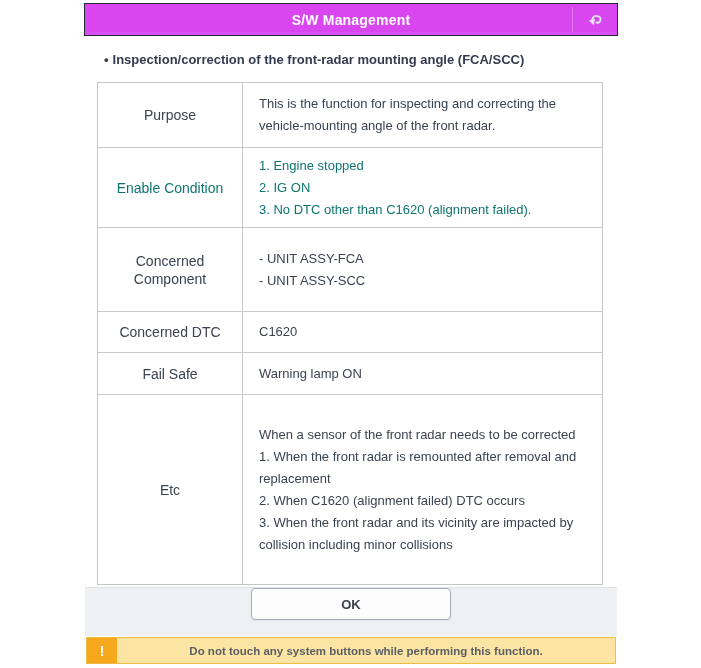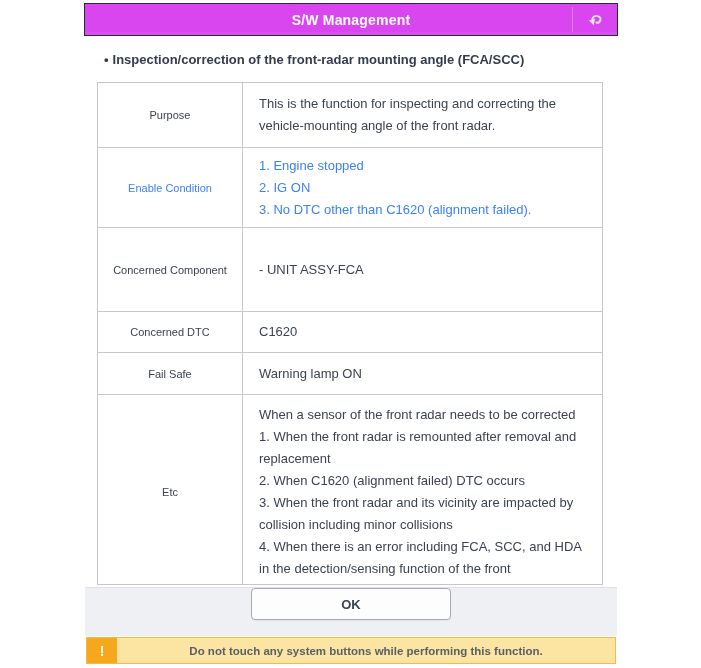--- a/index.html
+++ b/index.html
@@ -36,28 +36,28 @@
   .info-table {
     position:absolute; left:97px; top:82px; width:506px; height:503px;
     border:1px solid #c6c6c6; overflow:hidden; background:#fff;
     display:flex; flex-direction:column;
   }
   .trow { display:flex; flex:0 0 auto; border-bottom:1px solid #c9c9c9; }
   .trow:last-child { border-bottom:none; flex:1 1 auto; }
   .tlabel {
     flex:0 0 145px; border-right:1px solid #c9c9c9;
     display:flex; align-items:center; justify-content:center; text-align:center;
-    color:#3a4350; font-size:11px; line-height:18px; padding:4px 14px;
+    color:#3a4350; font-size:14px; line-height:18px; padding:4px 14px;
   }
   .tvalue {
     flex:1 1 auto; display:flex; flex-direction:column; justify-content:center;
     padding:9px 14px 9px 16px; color:#3a4350; font-size:13px; line-height:22px;
   }
   .tline { white-space:normal; }
-  .trow.orange .tlabel, .trow.orange .tvalue { color:#3b82f6; }
+  .trow.orange .tlabel, .trow.orange .tvalue { color:#0f766e; }
 
   
   .footer {
     position:absolute; left:85px; top:587px; width:532px; height:49px;
     background:#eef0f3; border-top:1px solid #dfe1e5;
     display:flex; align-items:flex-start; justify-content:center;
   }
   .ok-button {
     width:200px; height:32px; background:#fdfdfe;
     border:1px solid #a5abb5; border-radius:4px;
@@ -118,20 +118,21 @@
         <div class="tline">1. Engine stopped</div>
         <div class="tline">2. IG ON</div>
         <div class="tline">3. No DTC other than C1620 (alignment failed).</div>
       </div>
     </div>
 
     <div class="trow" style="height:84px">
       <div class="tlabel">Concerned Component</div>
       <div class="tvalue">
         <div class="tline">- UNIT ASSY-FCA</div>
+        <div class="tline">- UNIT ASSY-SCC</div>
       </div>
     </div>
 
     <div class="trow" style="height:41px">
       <div class="tlabel">Concerned DTC</div>
       <div class="tvalue">
         <div class="tline">C1620</div>
       </div>
     </div>
 
@@ -142,21 +143,20 @@
       </div>
     </div>
 
     <div class="trow">
       <div class="tlabel">Etc</div>
       <div class="tvalue" style="justify-content:center">
         <div class="tline">When a sensor of the front radar needs to be corrected</div>
         <div class="tline">1. When the front radar is remounted after removal and replacement</div>
         <div class="tline">2. When C1620 (alignment failed) DTC occurs</div>
         <div class="tline">3. When the front radar and its vicinity are impacted by collision including minor collisions</div>
-        <div class="tline">4. When there is an error including FCA, SCC, and HDA in the detection/sensing function of the front</div>
       </div>
     </div>
 
   </div>
 
   <div class="footer">
     <button class="ok-button">OK</button>
   </div>
 
   <div class="warning-bar">

